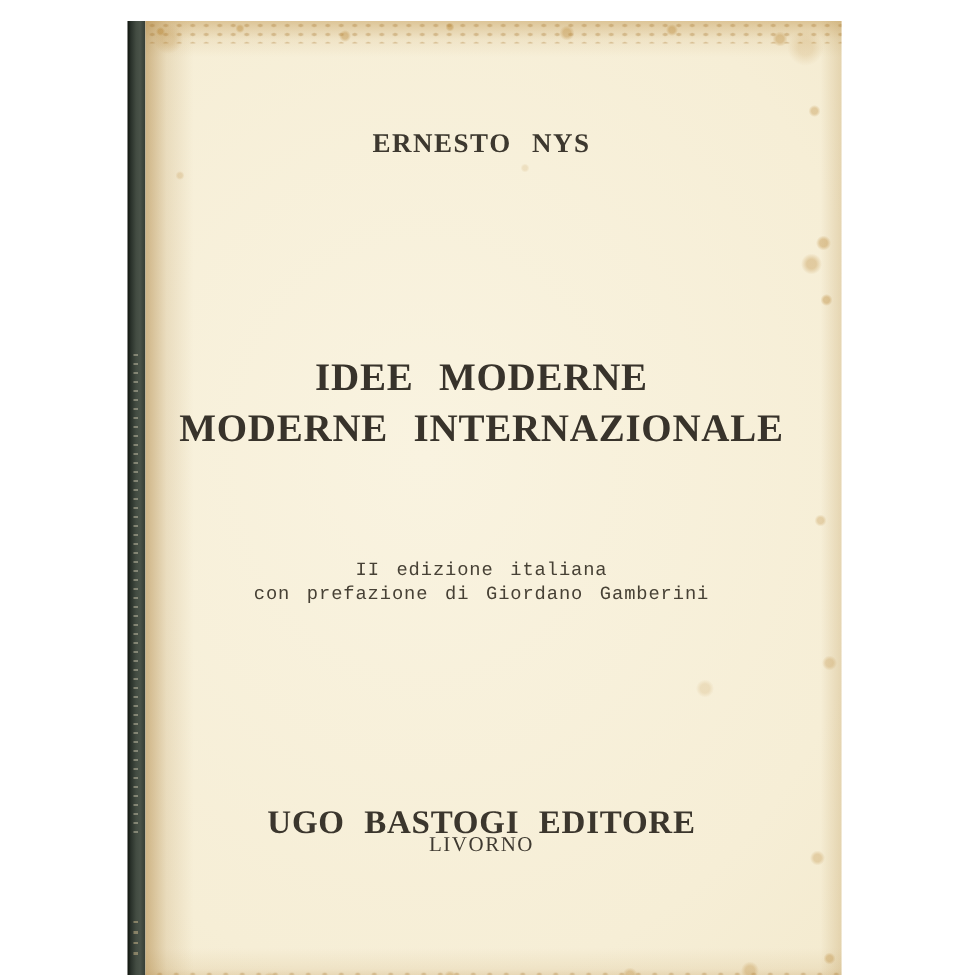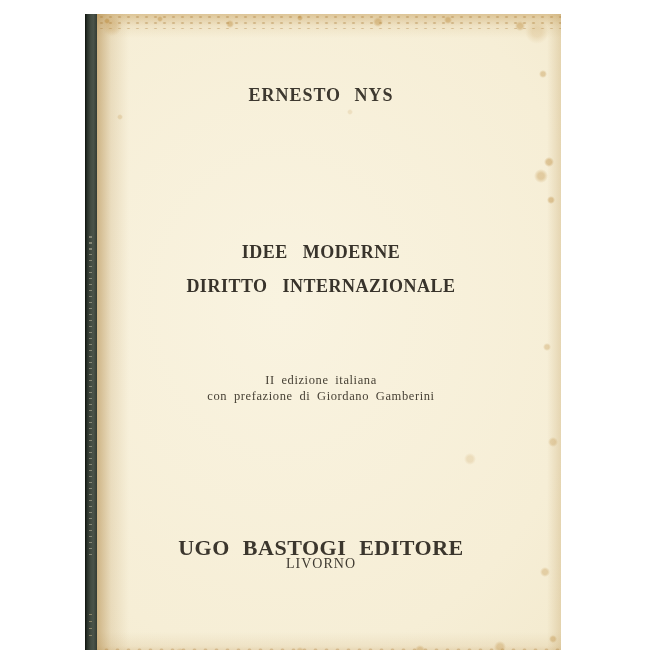--- a/index.html
+++ b/index.html
@@ -139,38 +139,39 @@
     letter-spacing: 1px;
     word-spacing: 8px;
     color: #3d382f;
   }
   .title {
     position: absolute;
     left: 0; right: 16px;
     top: 221px;
     margin: 0;
     text-align: center;
-    font-size: 18px;
+    font-size: 26px;
     line-height: 34px;
     font-weight: 700;
     letter-spacing: 0.5px;
     word-spacing: 10px;
     color: #38332b;
   }
   .title .title-line { display: block; }
   .edition {
     position: absolute;
     left: 0; right: 16px;
     top: 359px;
     text-align: center;
     font-size: 12.5px;
     line-height: 15.5px;
     letter-spacing: 0.6px;
     word-spacing: 3px;
     color: #474135;
+    font-family: Liberation Mono, monospace;
   }
   .publisher {
     position: absolute;
     left: 0; right: 16px;
     top: 521px;
     text-align: center;
     font-size: 22px;
     font-weight: 700;
     letter-spacing: 0.5px;
     word-spacing: 7px;
@@ -203,21 +204,21 @@
     <div class="paper">
       <div class="speckles-top"></div>
       <div class="speckles-bottom"></div>
       <div class="foxing"></div>
 
       <div class="text-layer">
         <div class="author">ERNESTO NYS</div>
 
         <h1 class="title">
           <span class="title-line">IDEE MODERNE</span>
-          <span class="title-line">DIRITTO INTERNAZIONALE</span>
+          <span class="title-line">MODERNE INTERNAZIONALE</span>
         </h1>
 
         <div class="edition">
           <div>II edizione italiana</div>
           <div>con prefazione di Giordano Gamberini</div>
         </div>
 
         <div class="publisher">UGO BASTOGI EDITORE</div>
 
         <div class="publisher-city">LIVORNO</div>

